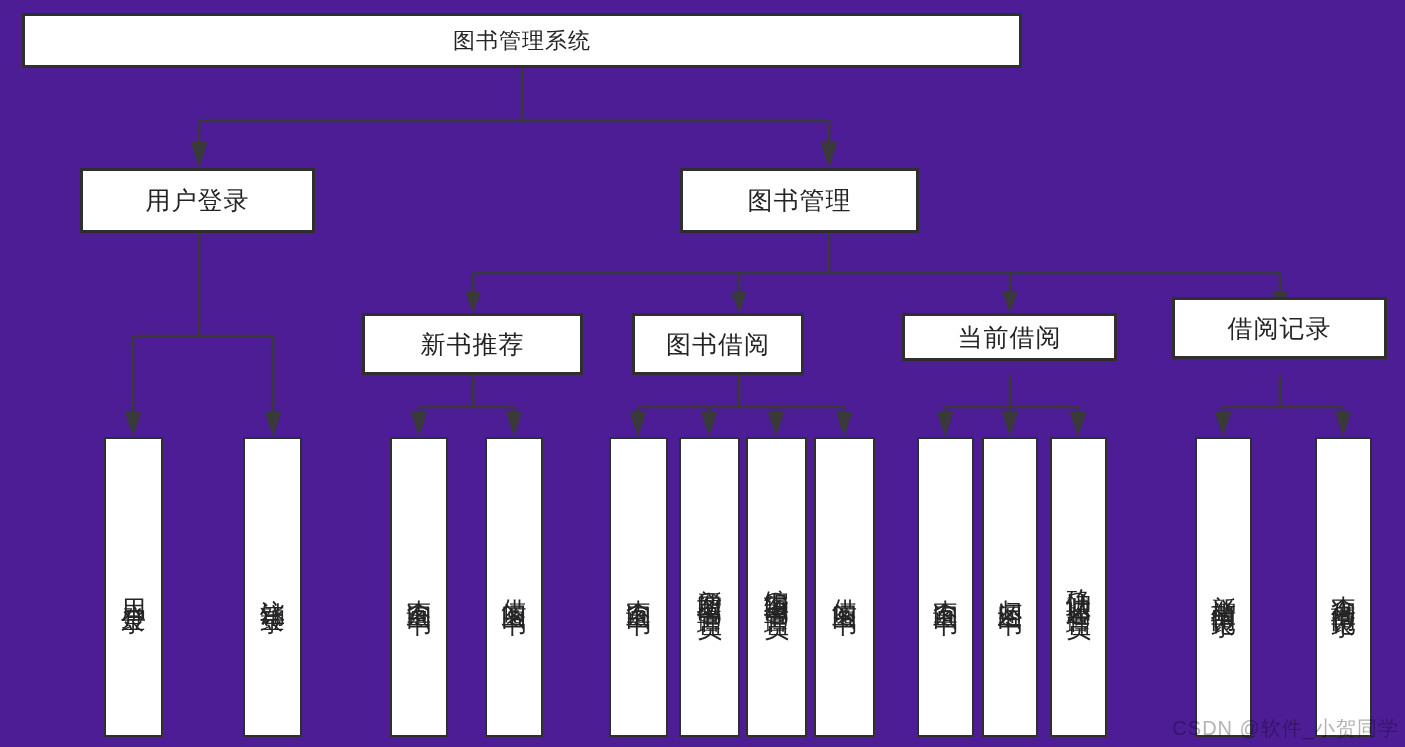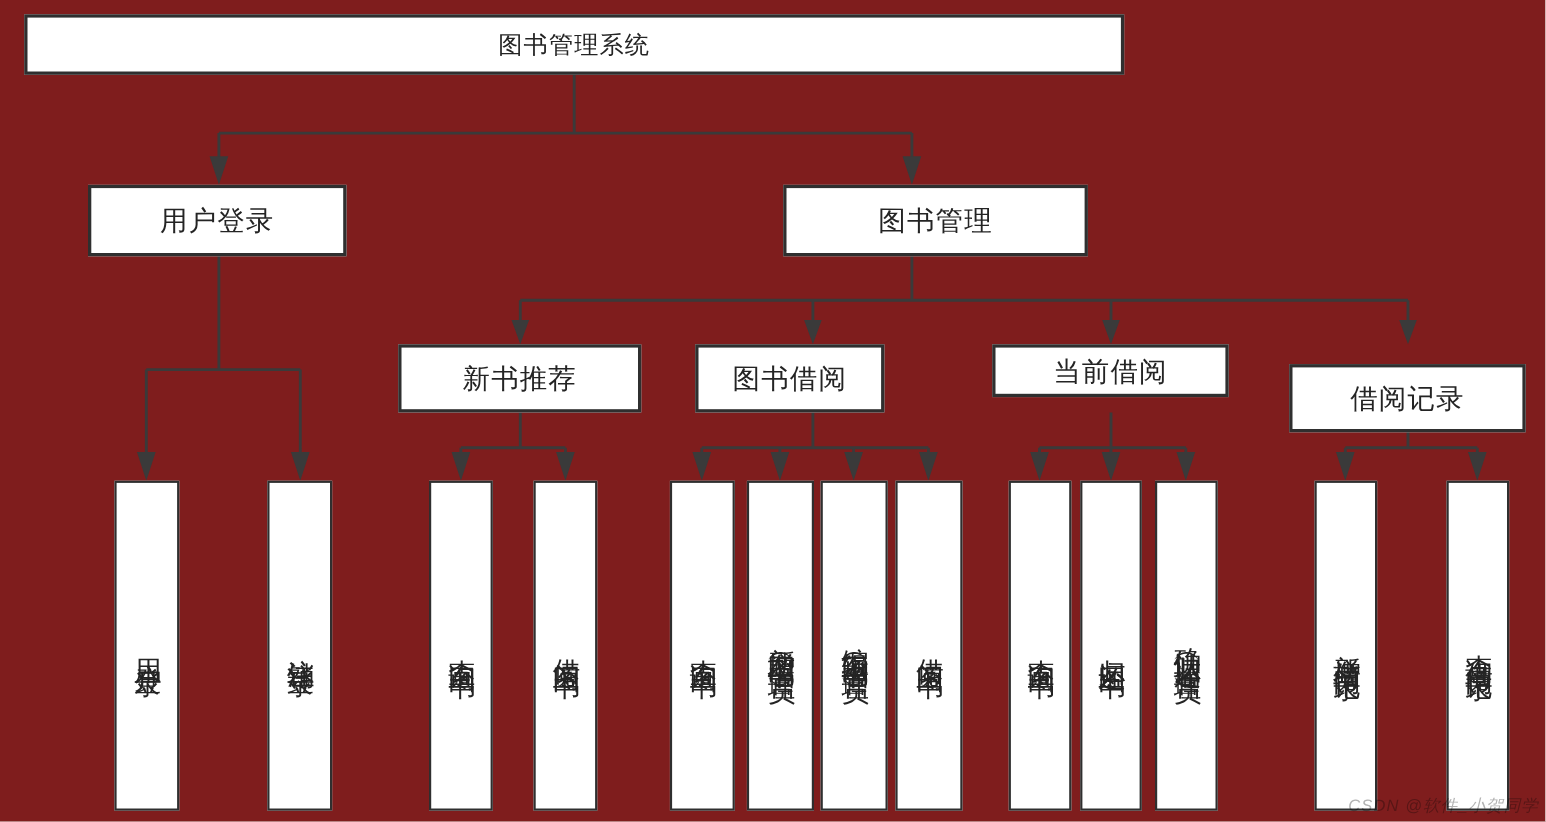--- a/index.html
+++ b/index.html
@@ -1,19 +1,19 @@
 <!DOCTYPE html>
 <html><head>
 <meta charset="utf-8">
 <style>
   html,body{margin:0;padding:0;background:#ffffff;}
   #canvas{
     position:relative;
     width:1405px;height:747px;
-    background:#7f1d1d;
+    background:#4c1d95;
     font-family:"Liberation Sans","DejaVu Sans",sans-serif;
     overflow:hidden;
   }
   #wires{position:absolute;left:0;top:0;z-index:1;}
   .node{
     position:absolute;
     box-sizing:border-box;
     background:#ffffff;
     border:3px solid #2f2f2f;
     display:flex;align-items:center;justify-content:center;
@@ -29,25 +29,24 @@
     text-orientation:mixed;
     font-size:25px;
     letter-spacing:4px;
     border-width:2.5px;
     line-height:1;
   }
   .watermark{
     position:absolute;
     right:6px;bottom:5px;
     z-index:3;
-    font-size:15px;
+    font-size:20px;
     color:#b3b3b3;
     letter-spacing:1px;
     mix-blend-mode:multiply;
-    font-style:italic;
   }
 </style>
 </head>
 <body>
 
 <div id="canvas">
 
   <svg id="wires" width="1405" height="747" viewBox="0 0 1405 747">
     <path fill="none" stroke="#3a3a3a" stroke-width="2.6" d="
       M522 68 V121 M199 121 H829 M199 121 V144 M829 121 V144
@@ -76,26 +75,26 @@
       <polygon points="1001.5,411 1018.5,411 1010,437"></polygon>
       <polygon points="1069.5,411 1086.5,411 1078,437"></polygon>
       <polygon points="1214.5,411 1231.5,411 1223,437"></polygon>
       <polygon points="1334.5,411 1351.5,411 1343,437"></polygon>
     </g>
   </svg>
 
   <div class="node h root-node" style="left:22px;top:13px;width:1000px;height:55px">图书管理系统</div>
 
   <div class="node h" style="left:80px;top:168px;width:235px;height:65px">用户登录</div>
-  <div class="node h" style="left:712px;top:168px;width:277px;height:65px">图书管理</div>
+  <div class="node h" style="left:680px;top:168px;width:239px;height:65px">图书管理</div>
 
   <div class="node h" style="left:362px;top:313px;width:221px;height:62px">新书推荐</div>
   <div class="node h" style="left:632px;top:313px;width:172px;height:62px">图书借阅</div>
   <div class="node h" style="left:902px;top:313px;width:215px;height:48px">当前借阅</div>
-  <div class="node h" style="left:1172px;top:331px;width:215px;height:62px">借阅记录</div>
+  <div class="node h" style="left:1172px;top:297px;width:215px;height:62px">借阅记录</div>
 
   <div class="node v" style="left:104px;top:437px;width:59px;height:300px">用户登录</div>
   <div class="node v" style="left:243px;top:437px;width:59px;height:300px">注销登录</div>
 
   <div class="node v" style="left:390px;top:437px;width:58px;height:300px">查询图书</div>
   <div class="node v" style="left:485px;top:437px;width:58px;height:300px">借阅图书</div>
 
   <div class="node v" style="left:609px;top:437px;width:59px;height:300px">查询图书</div>
   <div class="node v" style="left:679px;top:437px;width:61px;height:300px">新增图书（管理员）</div>
   <div class="node v" style="left:746px;top:437px;width:61px;height:300px">编辑图书（管理员）</div>

